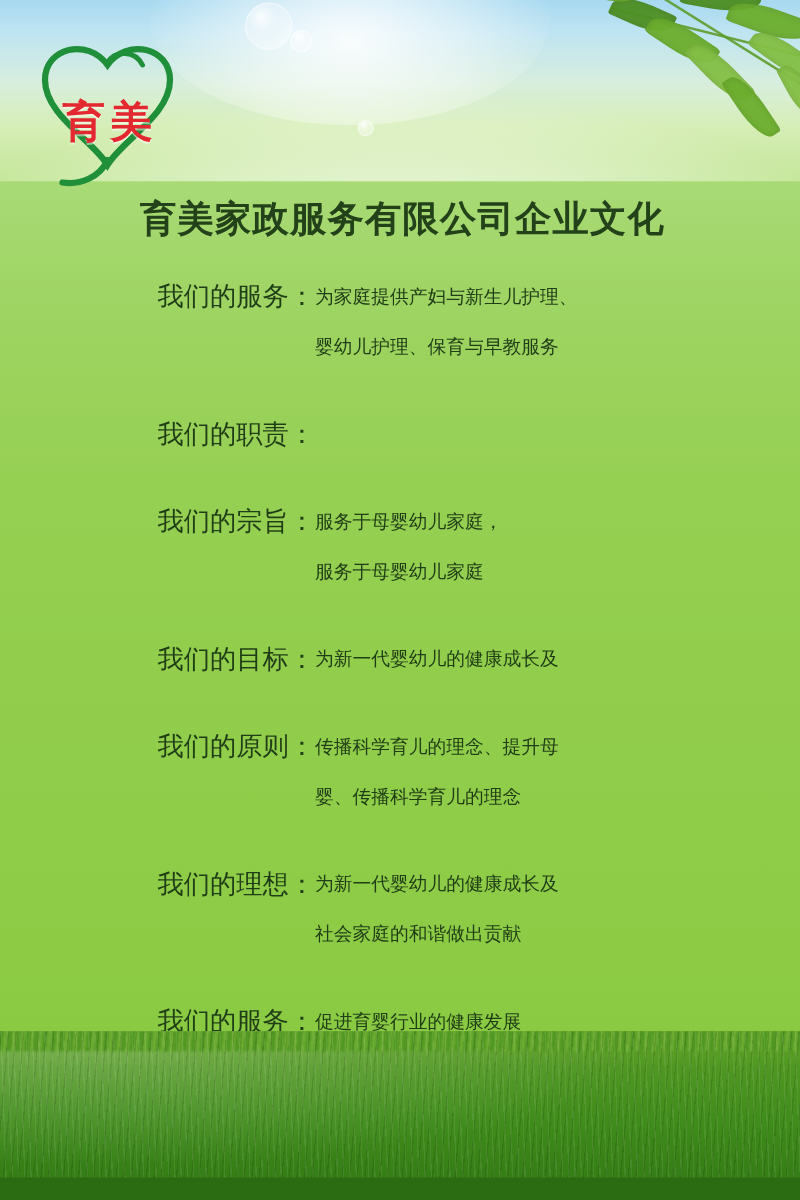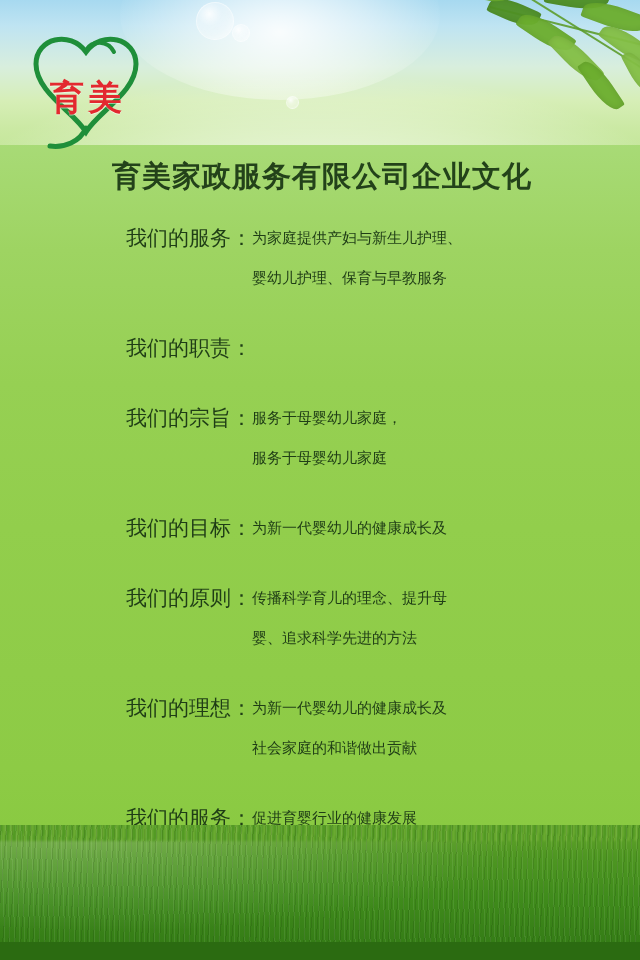--- a/index.html
+++ b/index.html
@@ -260,21 +260,21 @@
         <div class="row-label">我们的目标：</div>
         <div class="row-lines">
           <div class="row-line">为新一代婴幼儿的健康成长及</div>
         </div>
       </div>
 
       <div class="row">
         <div class="row-label">我们的原则：</div>
         <div class="row-lines">
           <div class="row-line">传播科学育儿的理念、提升母</div>
-          <div class="row-line">婴、追求科学先进的方法</div>
+          <div class="row-line">婴、传播科学育儿的理念</div>
         </div>
       </div>
 
       <div class="row">
         <div class="row-label">我们的理想：</div>
         <div class="row-lines">
           <div class="row-line">为新一代婴幼儿的健康成长及</div>
           <div class="row-line">社会家庭的和谐做出贡献</div>
         </div>
       </div>

